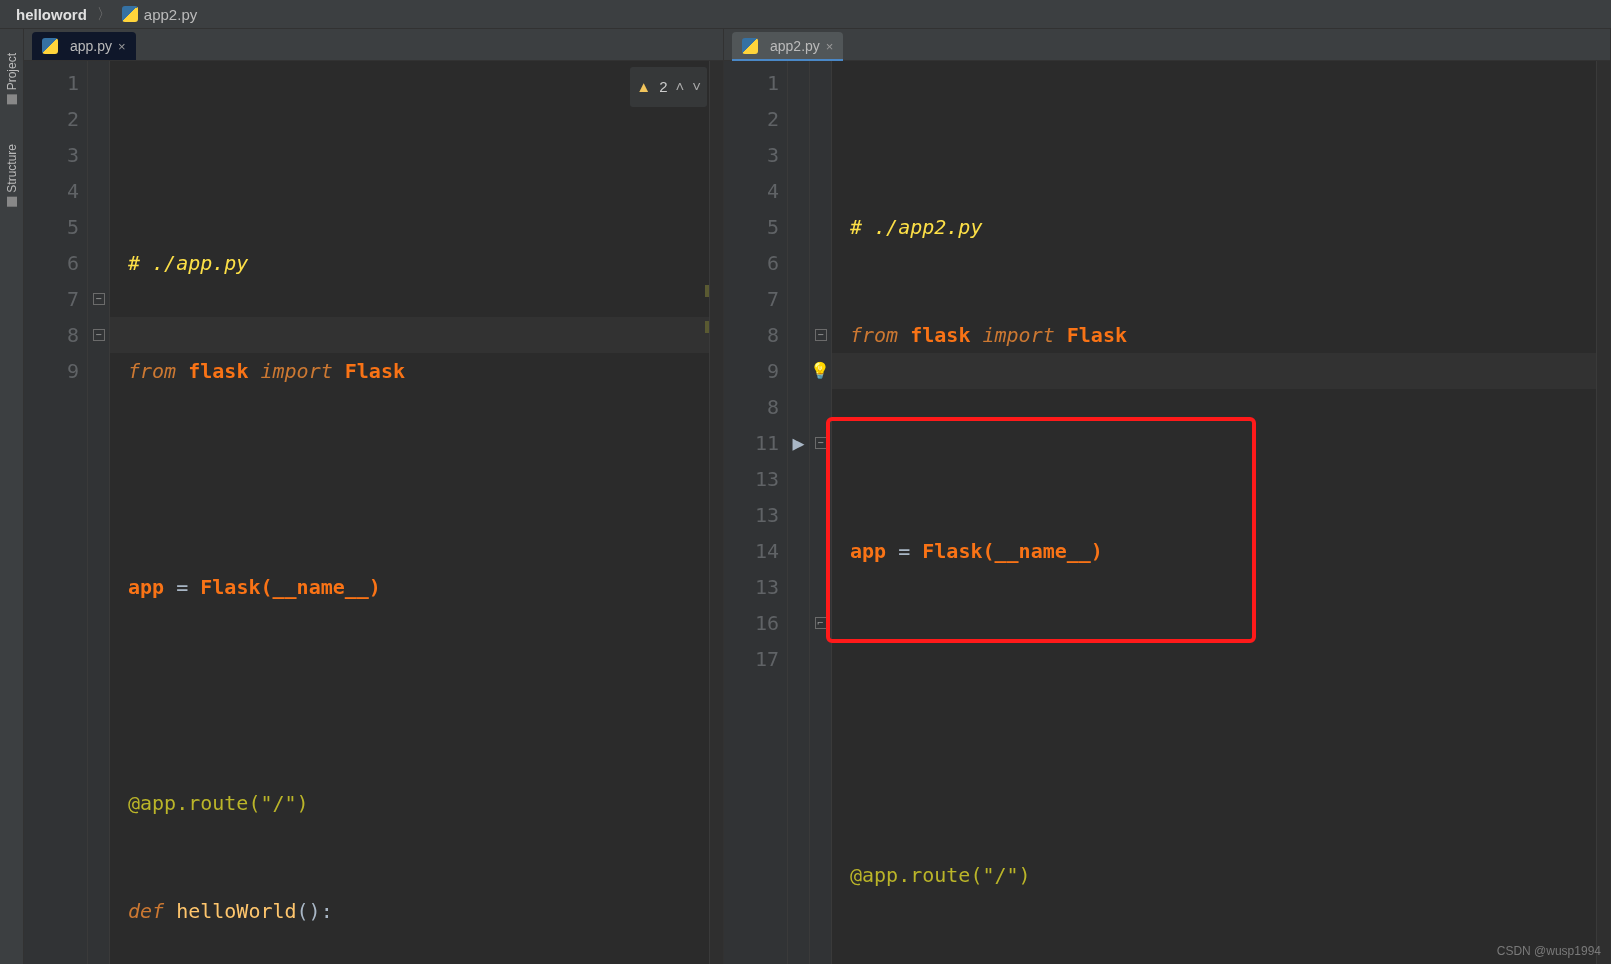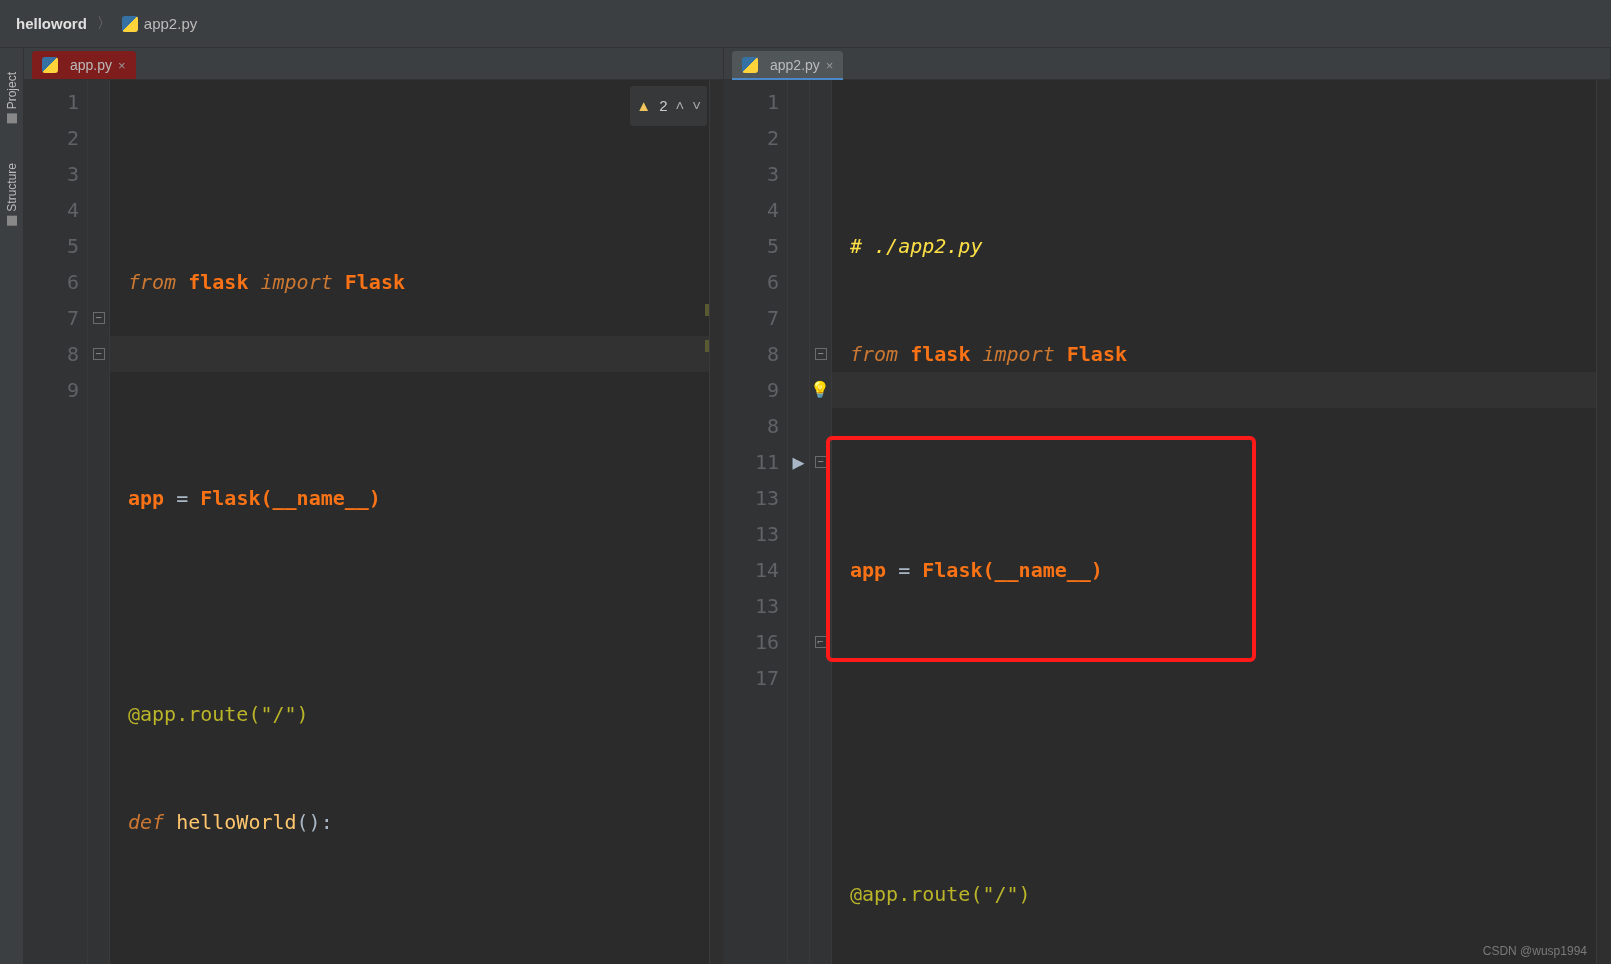--- a/index.html
+++ b/index.html
@@ -9,21 +9,21 @@
     font-family: "Menlo", "Consolas", "DejaVu Sans Mono", monospace;
     font-size: 14px;
     width: 1611px;
     height: 964px;
     overflow: hidden;
     display: flex;
     flex-direction: column;
   }
   
   .breadcrumb {
-    height: 48px;
+    height: 29px;
     background: #3c3f41;
     border-bottom: 1px solid #323232;
     display: flex;
     align-items: center;
     padding: 0 10px;
     font-size: 15px;
     color: #bbbbbb;
     font-family: -apple-system, "Segoe UI", sans-serif;
   }
   .breadcrumb .crumb { display:flex; align-items:center; padding: 0 6px; }
@@ -71,21 +71,21 @@
     height: 32px;
     background:#3c3f41;
     display:flex; align-items:flex-end;
     padding-left:8px;
     border-bottom:1px solid #323232;
   }
   .tab {
     display:flex; align-items:center;
     height: 28px;
     padding: 0 10px;
-    background:#7f1d1d;
+    background:#0f172a;
     color:#bbbbbb;
     font-size:14px;
     margin-right:2px;
     border-top-left-radius:4px; border-top-right-radius:4px;
     font-family: -apple-system, "Segoe UI", sans-serif;
     gap:6px;
     position:relative;
   }
   .tab.active { background:#515658; }
   .tab.active::after{
@@ -160,21 +160,21 @@
   
   .diff-mark {
     position:absolute; right:0px; width:18px; height:12px; background:#5a5a32;
   }
   
   .scrollbar-track {
     position:absolute; top:0; right:0; bottom:0; width:14px; background:#2f2f2f; border-left:1px solid #3a3a3a;
   }
   
   .watermark {
-    position:fixed; right:24px; bottom:6px; color:#7a7a7a; font-size:12px;
+    position:fixed; right:10px; bottom:6px; color:#7a7a7a; font-size:12px;
     font-family: -apple-system, "Segoe UI", sans-serif;
   }
 </style>
 </head>
 <body>
 
 <div class="breadcrumb">
   <div class="crumb">
       <b>helloword</b>
     </div>
@@ -238,20 +238,21 @@
             </div>
           <div class="mark">
               <span class="fold">−</span>
             </div>
           <div class="mark"></div>
         </div>
         <div class="code-lines">
           <div class="hl-line" style="top:256px"></div>
           <div class="diff-mark" style="top:224px"></div>
           <div class="diff-mark" style="top:260px"></div>
+          <div class="ln"><span class="c-cmnt"># ./app.py</span></div>
           <div class="ln"><span class="c-kw">from</span><span class="c-id"> flask </span><span class="c-kw">import</span><span class="c-id"> Flask</span></div>
           <div class="ln"></div>
           <div class="ln"><span class="c-id">app </span><span class="c-op">= </span><span class="c-id">Flask(__name__)</span></div>
           <div class="ln"></div>
           <div class="ln"><span class="c-dec">@app.route</span><span class="c-dec">("/")</span></div>
           <div class="ln"><span class="c-kw">def</span><span class="c-fn"> helloWorld</span><span class="c-op">():</span></div>
           
           
         </div>
         <div class="scrollbar-track"></div>

